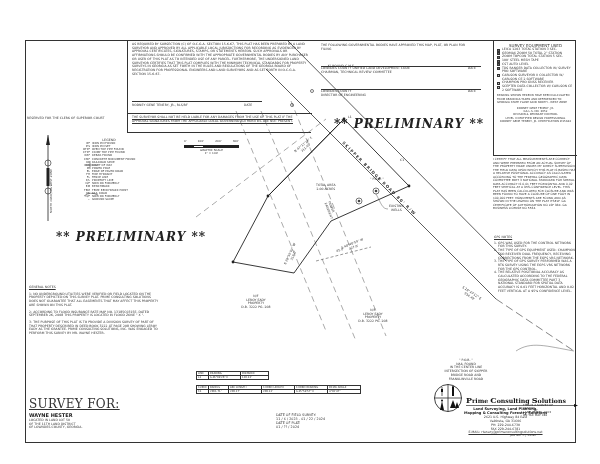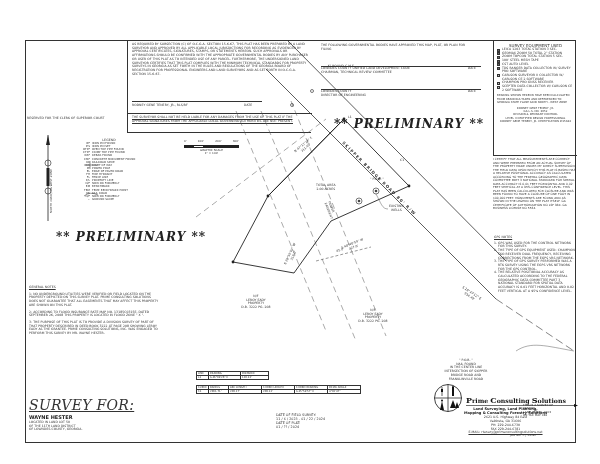--- a/index.html
+++ b/index.html
@@ -29,21 +29,21 @@
   .legend .row { display: flex; gap: 2px; }
   .legend .sym { width: 16px; text-align: right; }
   .north { position: absolute; left: 10px; top: 92px; width: 40px; height: 90px; }
   .scale { position: absolute; left: 158px; top: 99px; width: 55px; }
   .scalebar { display: flex; height: 3px; border: 0.5px solid #222; margin-top: 1px; }
   .scalebar div { flex: 1; }
   .gnotes { position: absolute; left: 3px; top: 245px; width: 130px; }
   .gnotes p { margin-bottom: 3px; }
   .gnotes .head { text-decoration: underline; margin-bottom: 3px; }
   .survey-for { position: absolute; left: 3px; top: 356px; width: 120px; }
-  .survey-for .lbl { font-family: "DejaVu Serif", serif; font-style: italic; font-size: 14px; text-decoration: underline; color: #333; letter-spacing: 0.3px; }
+  .survey-for .lbl { font-family: "DejaVu Serif", serif; font-size: 12px; text-decoration: underline; color: #333; letter-spacing: 0.3px; }
   .survey-for .name { font-size: 5px; font-weight: bold; margin: 1px 0; color: #222; }
   .gps { position: absolute; left: 468px; top: 195px; width: 82px; }
   .gps .head { text-decoration: underline; margin-bottom: 2px; }
   .gps .n { display: flex; gap: 1px; }
   .table { position: absolute; border-collapse: collapse; }
   .table td { border: 0.6px solid #333; padding: 0 1px; font-size: 2.6px; line-height: 3.2px; text-transform: uppercase; color: #333; white-space: nowrap; }
   .dates { position: absolute; left: 250px; top: 372px; }
   .pob-note { position: absolute; left: 410px; top: 318px; width: 60px; text-align: center; }
   .taxnote { position: absolute; left: 497px; top: 363px; width: 50px; }
   .logo { position: absolute; left: 432px; top: 372px; width: 119px; height: 58px; }

